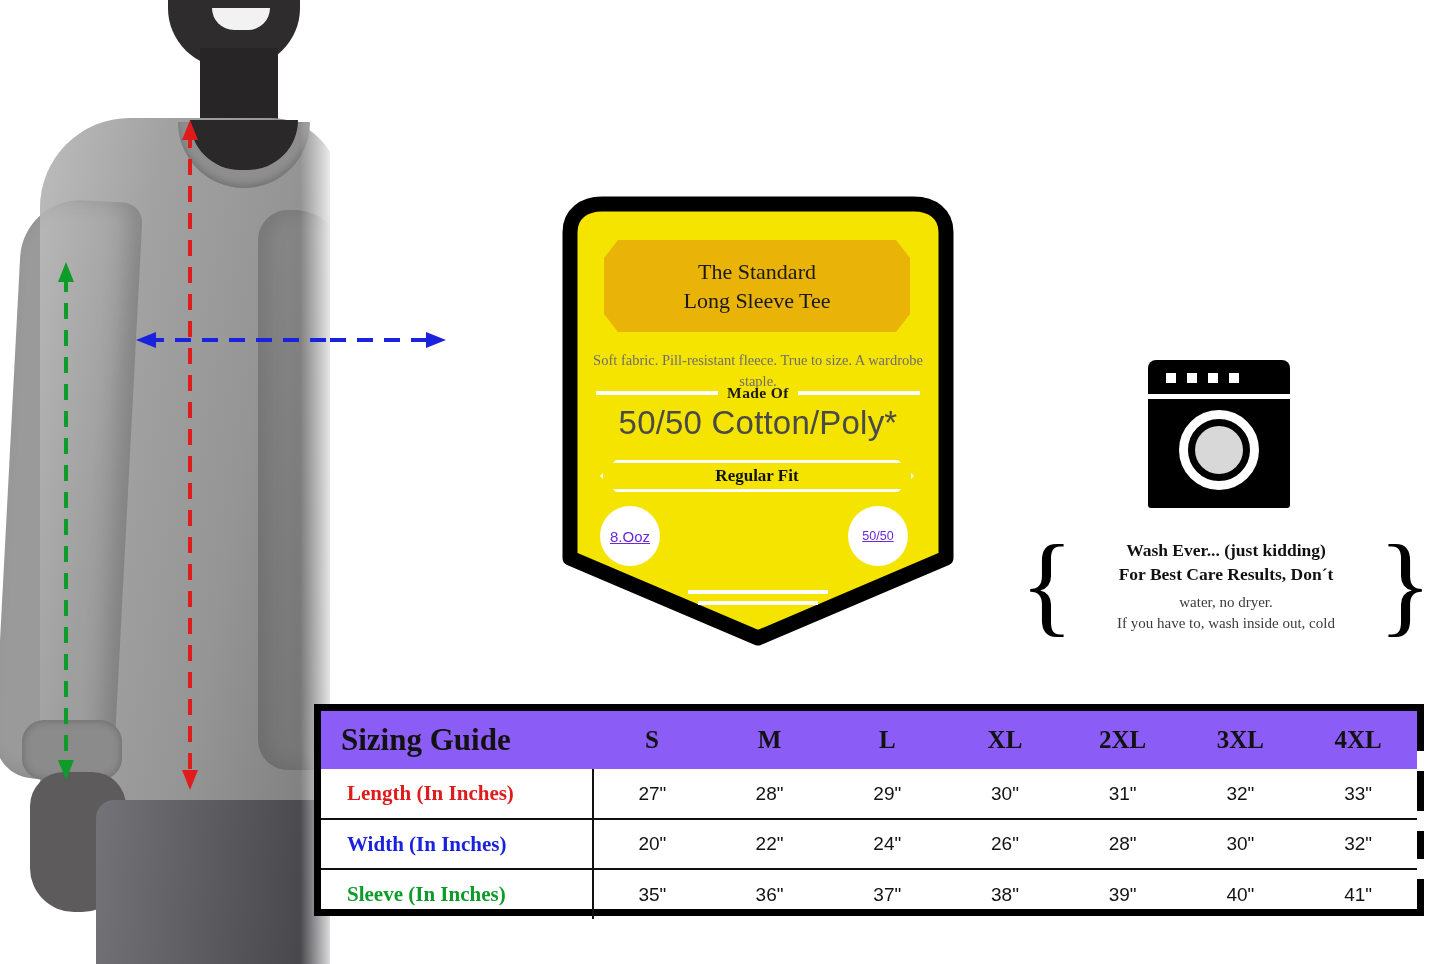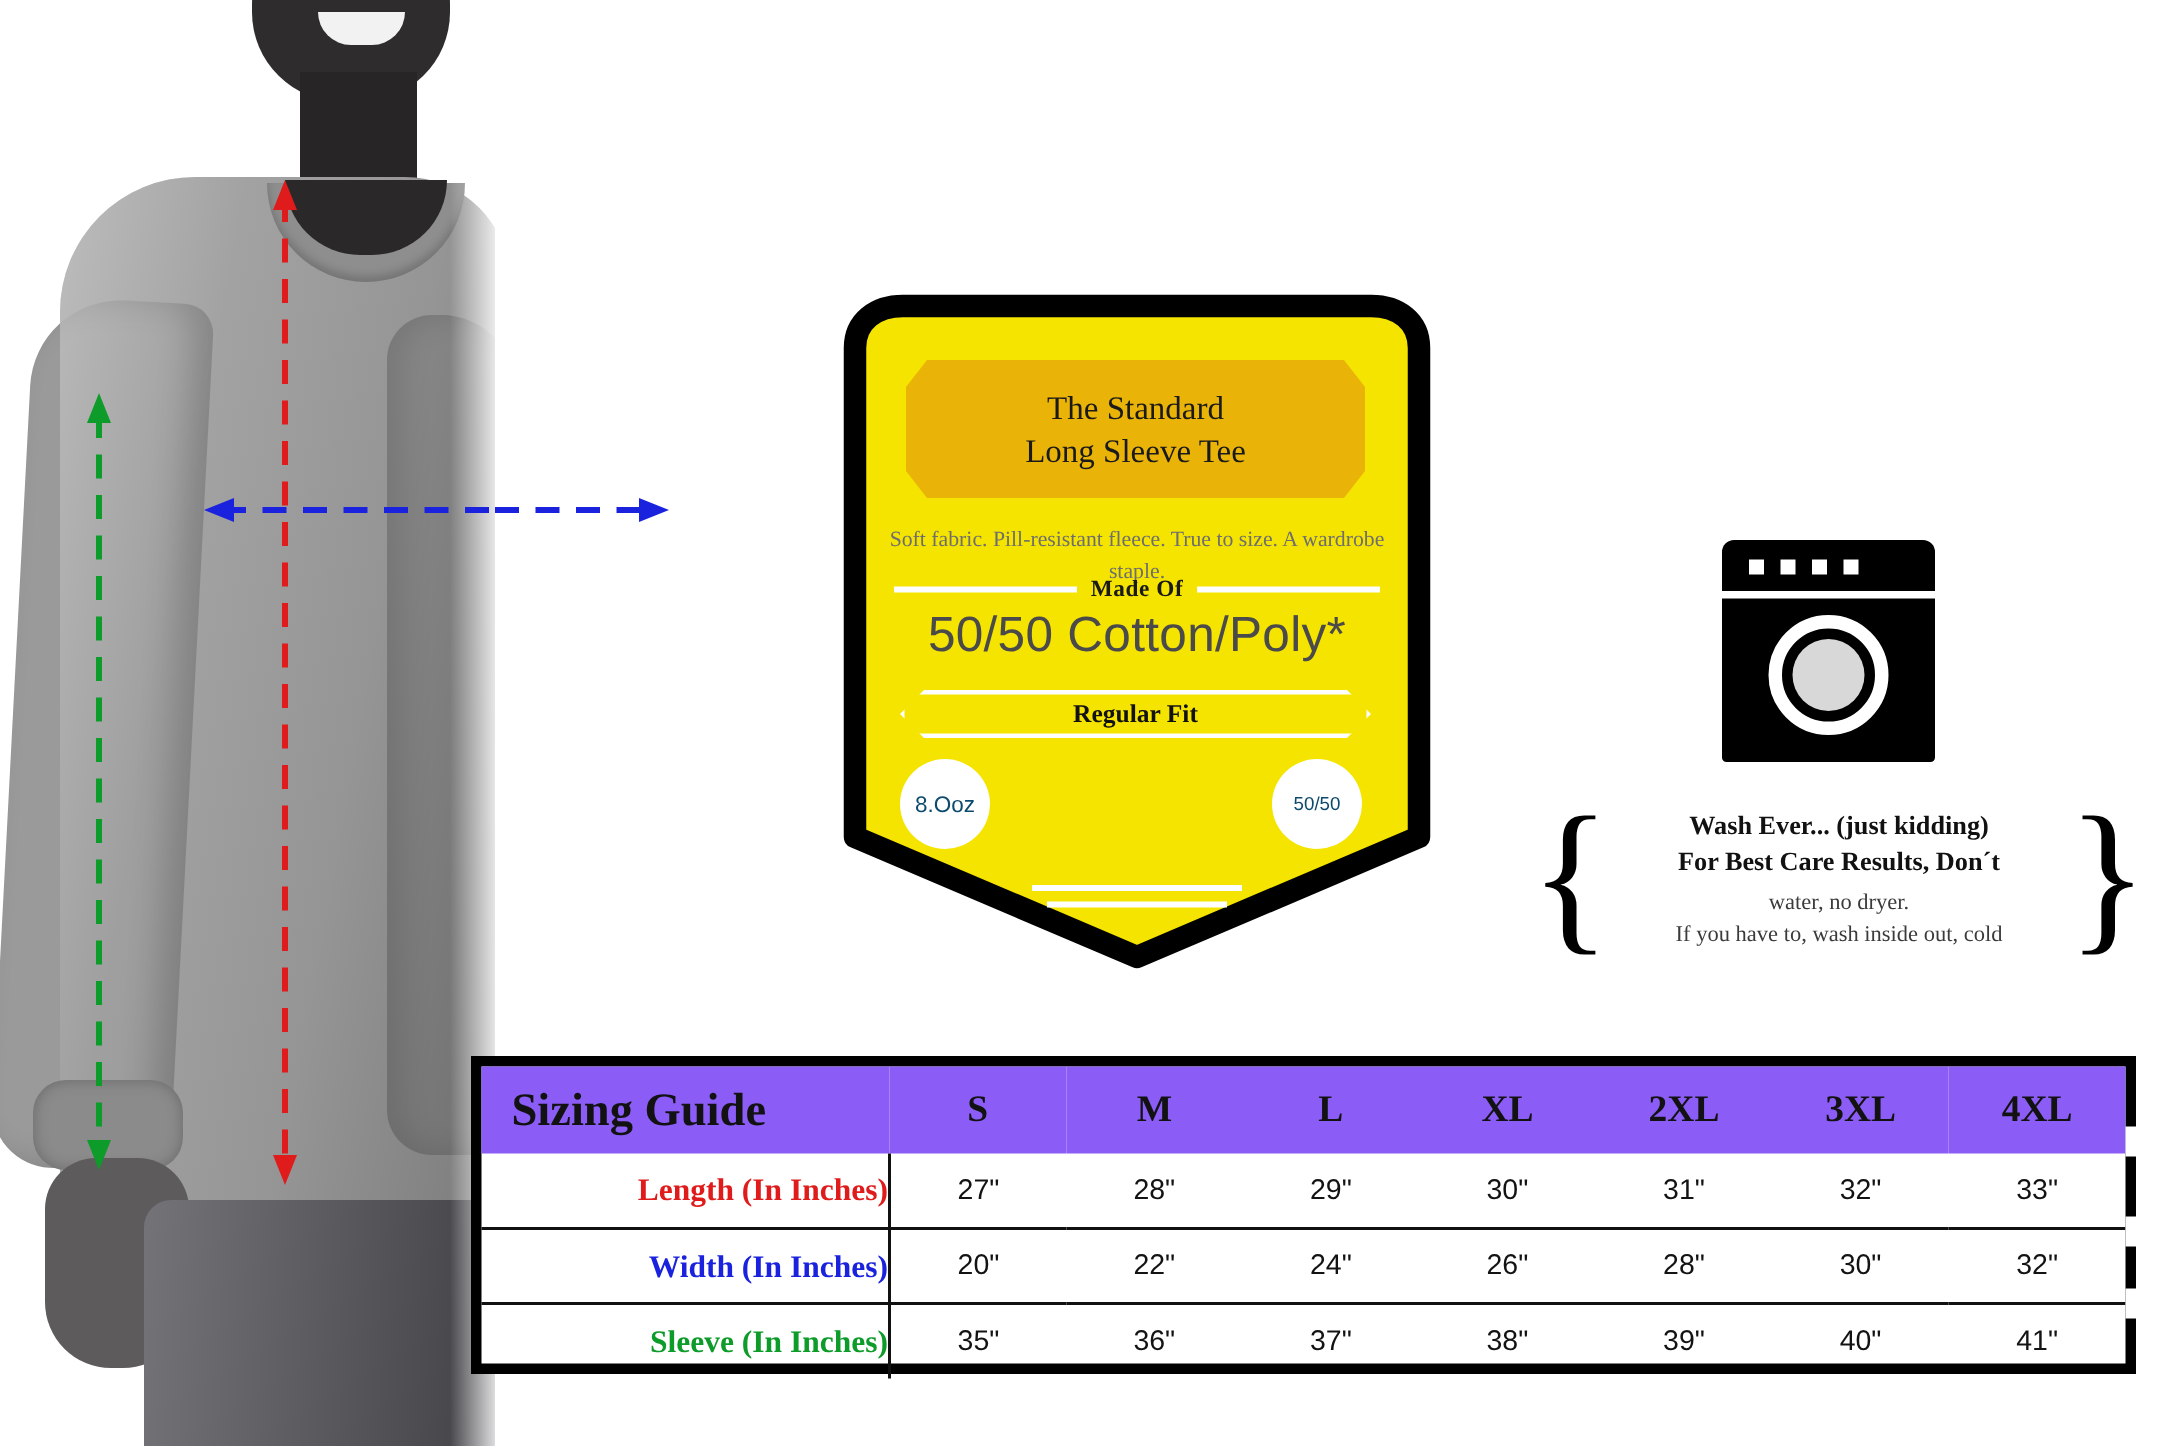--- a/index.html
+++ b/index.html
@@ -198,21 +198,22 @@
     font-family: "Liberation Serif", serif;
     font-weight: bold; font-size: 17px; color: #121212;
   }
   .badge {
     position: absolute;
     width: 60px; height: 60px;
     border-radius: 50%;
     background: #ffffff;
     display: flex; align-items: center; justify-content: center;
     font-family: "Liberation Sans", sans-serif;
-    color: #0c4a6e;
+    color: #6d28d9;
+    text-decoration: underline;
   }
   .badge.oz { left: 44px; top: 310px; font-size: 15px; }
   .badge.blend { left: 292px; top: 310px; font-size: 12.5px; }
   .shield-lines {
     position: absolute;
     left: 132px; top: 394px;
     width: 140px;
   }
   .shield-lines div { height: 4px; background: #ffffff; margin-bottom: 7px; }
   .shield-lines div:nth-child(2) { width: 86%; margin-left: 7%; }
@@ -320,21 +321,21 @@
     font-size: 25px;
     color: #121212;
     text-align: center;
   }
   .sizing tbody tr { height: 50px; }
   .sizing tbody tr + tr { border-top: 2px solid #111111; }
   .row-label {
     font-family: "Liberation Serif", serif;
     font-weight: bold;
     font-size: 21px;
-    text-align: right;
+    text-align: left;
     padding-left: 26px !important;
     border-right: 2px solid #111111;
     border-radius: 24px;
   }
   .row-label.len { color: #e01b1b; }
   .row-label.wid { color: #1a22dd; }
   .row-label.slv { color: #0d9b2a; }
   .cell {
     font-family: "Liberation Sans", sans-serif;
     font-size: 19px;

